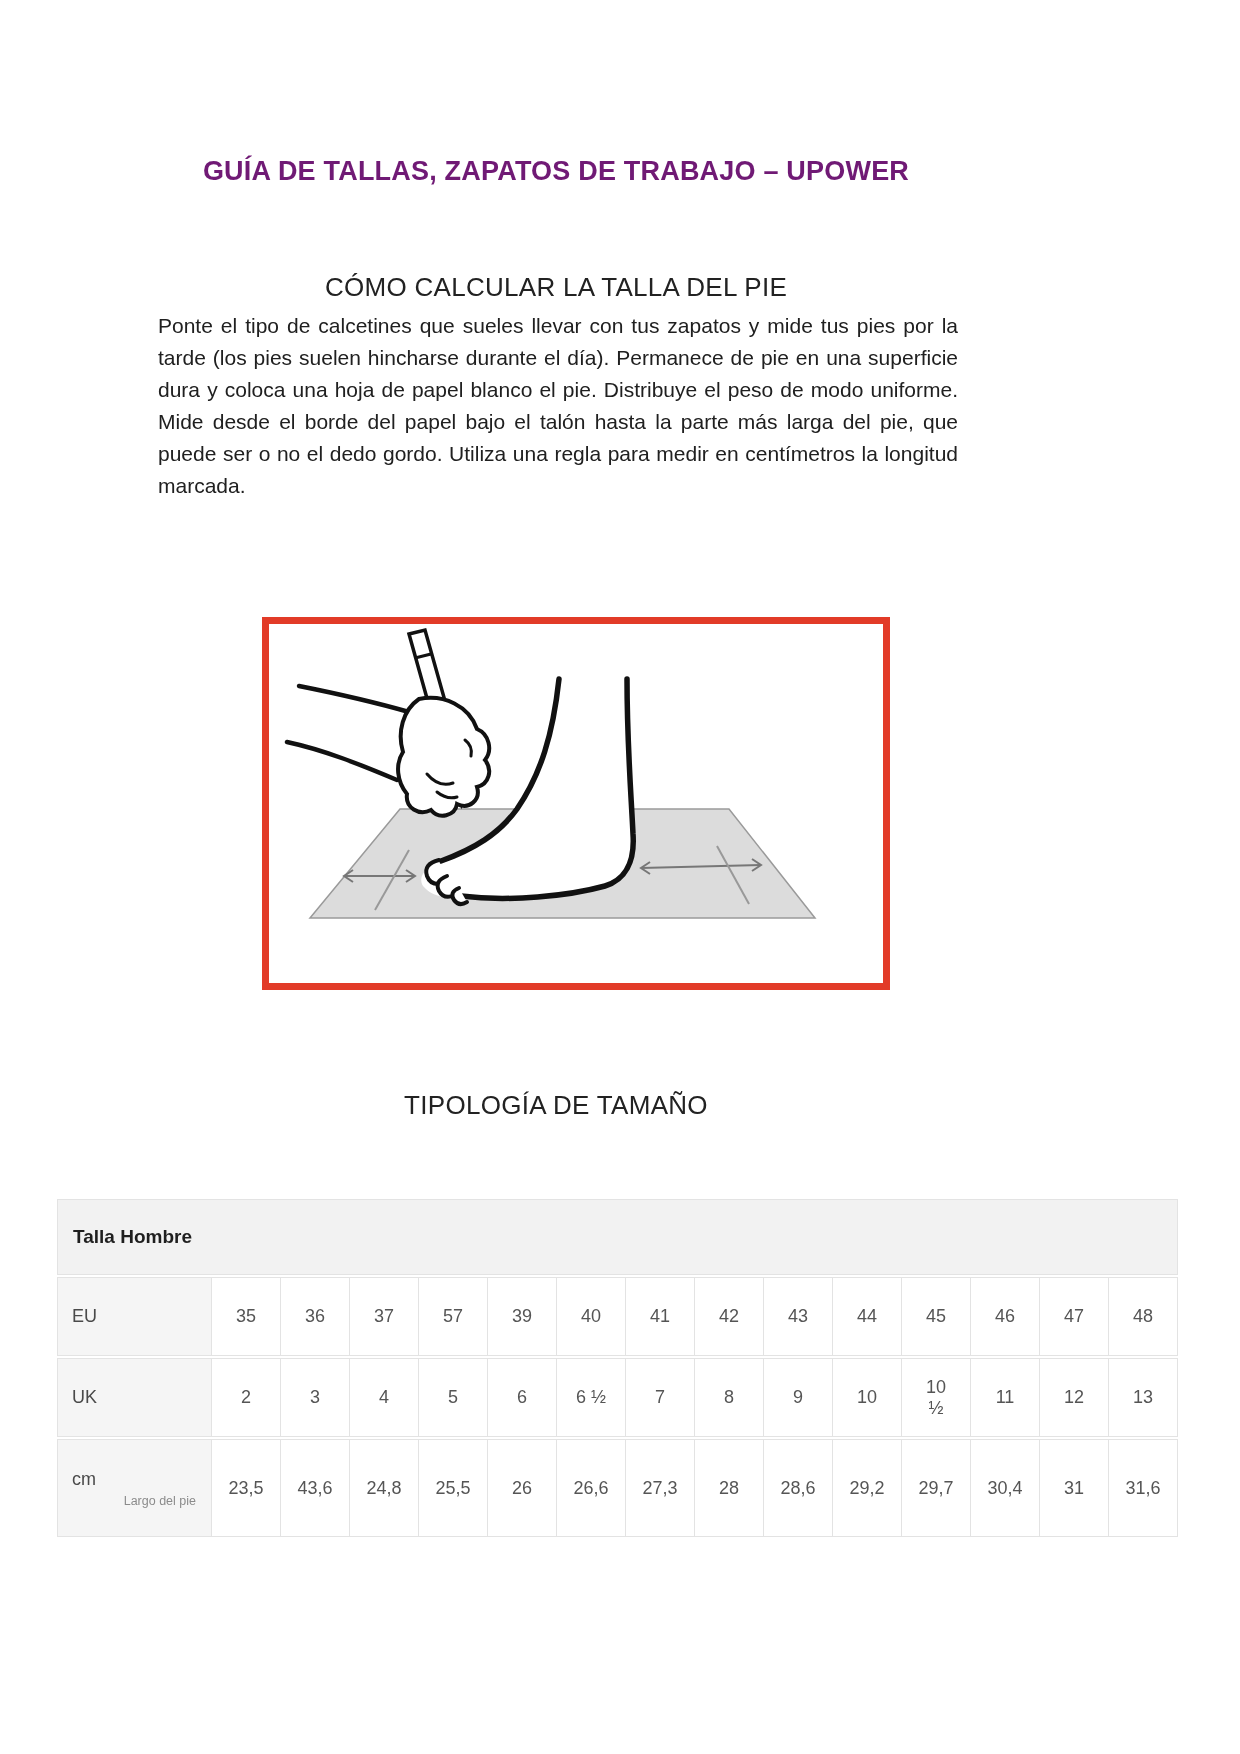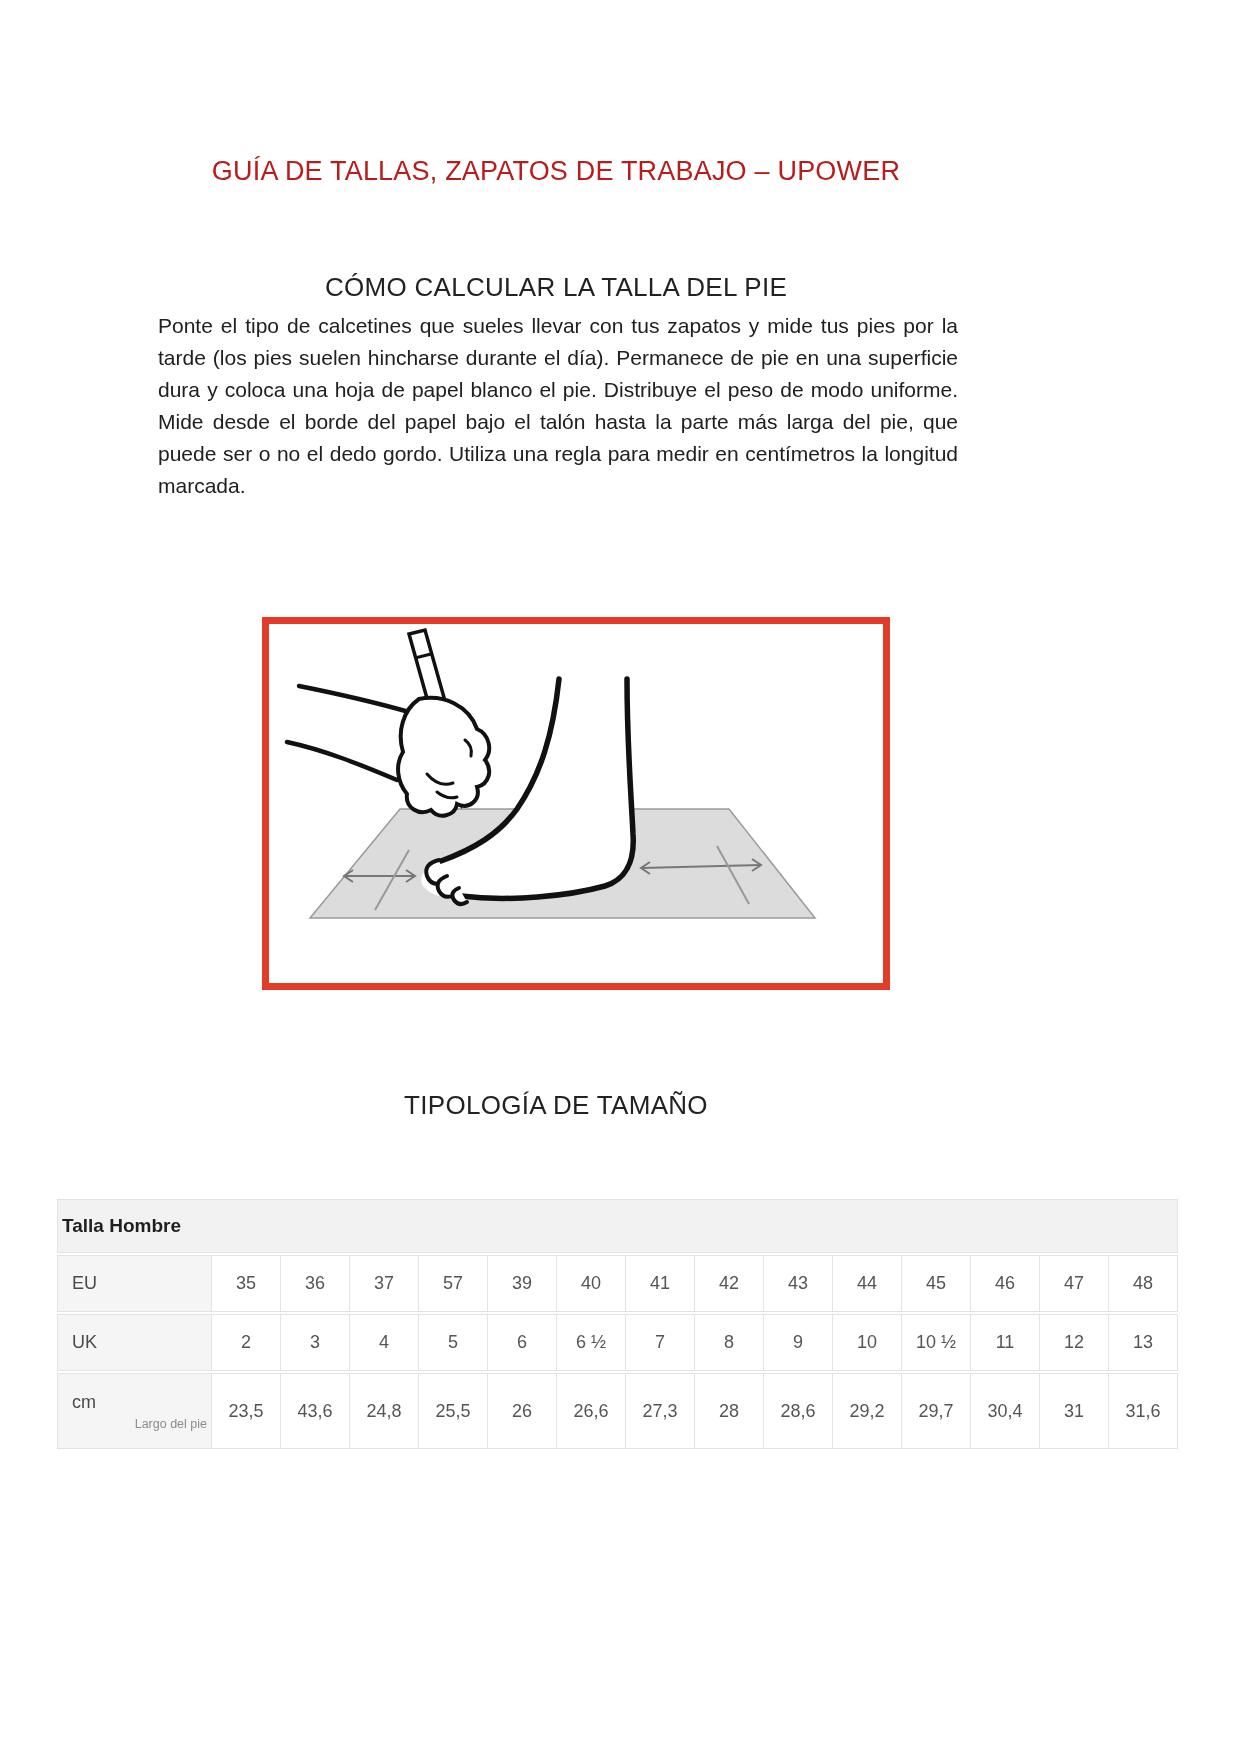--- a/index.html
+++ b/index.html
@@ -6,22 +6,22 @@
   body {
     width:1240px; height:1754px;
     background:#ffffff;
     position:relative;
     font-family:"Liberation Sans", sans-serif;
     color:#1c1c1c;
     overflow:hidden;
   }
   .doc-title {
     position:absolute; left:156px; top:138px; width:800px;
-    text-align:center; font-size:27px; font-weight:400;
-    letter-spacing:0.2px; color:#b91c1c;
+    text-align:center; font-size:27px; font-weight:700;
+    letter-spacing:0.2px; color:#701a75;
   }
   .section-heading {
     position:absolute; left:156px; width:800px;
     text-align:center; font-size:26px; font-weight:400;
     color:#222; letter-spacing:0.3px;
   }
   #heading-calc { top:250px; }
   #heading-tipologia { top:1068px; }
   .paragraph {
     position:absolute; left:158px; top:289px; width:800px;
@@ -39,21 +39,21 @@
   table.size-table {
     position:absolute; left:57px; top:1197px; width:1121px;
     border-collapse:separate; border-spacing:0 2px;
     table-layout:fixed;
     font-size:18px; color:#555;
   }
   table.size-table th, table.size-table td {
     border-top:1px solid #e3e3e3;
     border-bottom:1px solid #e3e3e3;
     border-right:1px solid #e3e3e3;
-    padding:4px;
+    padding:15px;
   }
   table.size-table tr > *:first-child { border-left:1px solid #e3e3e3; }
   th.table-title {
     background:#f2f2f2; height:44px;
     text-align:left; padding-left:14px;
     font-size:19px; font-weight:700; color:#1f1f1f;
   }
   table.size-table tbody th {
     background:#f5f5f5; text-align:left; padding-left:14px;
     font-weight:400; color:#4a4a4a; height:47px;

